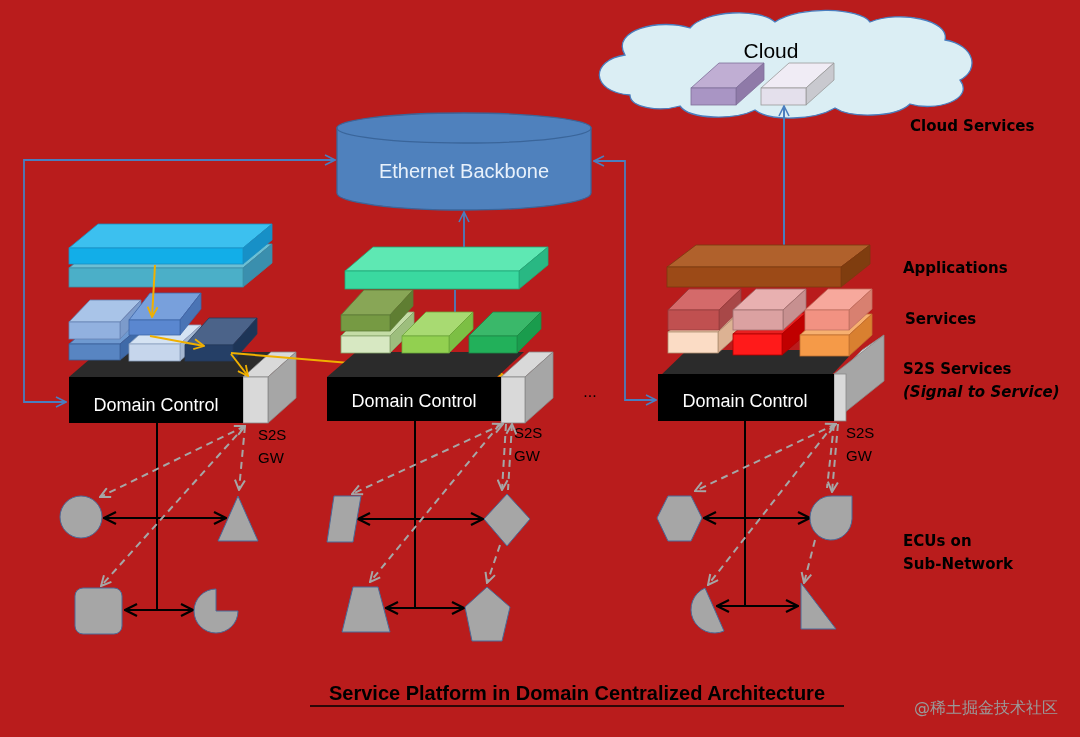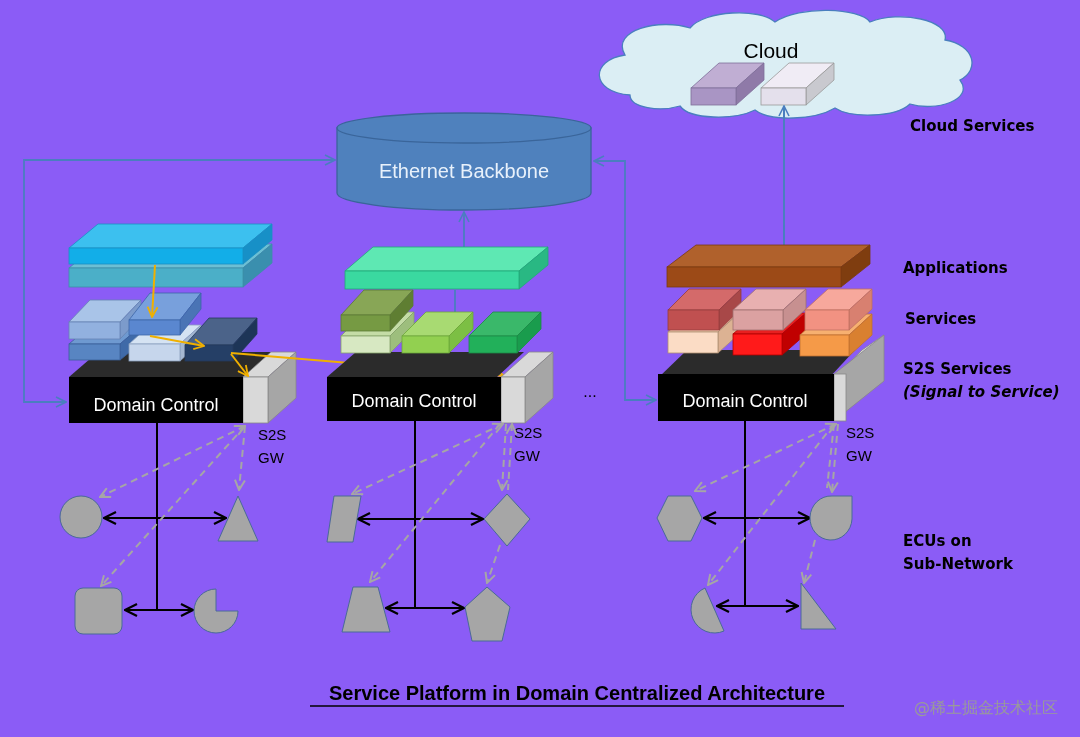--- a/index.html
+++ b/index.html
@@ -1,16 +1,16 @@
 <!DOCTYPE html>
 <html><head>
 <meta charset="utf-8">
 <style>
   html, body { margin:0; padding:0; background:#ffffff; }
-  #stage { position:relative; width:1080px; height:737px; overflow:hidden; background:#8b5cf6; }
+  #stage { position:relative; width:1080px; height:737px; overflow:hidden; background:#b91c1c; }
   svg { position:absolute; left:0; top:0; }
   .t { font-family:"Liberation Sans", sans-serif; }
   .lbl { font-family:"DejaVu Sans", sans-serif; }
 </style>
 </head>
 <body>
 
 <div id="stage">
 <svg width="1080" height="737" viewBox="0 0 1080 737">
   <defs>

